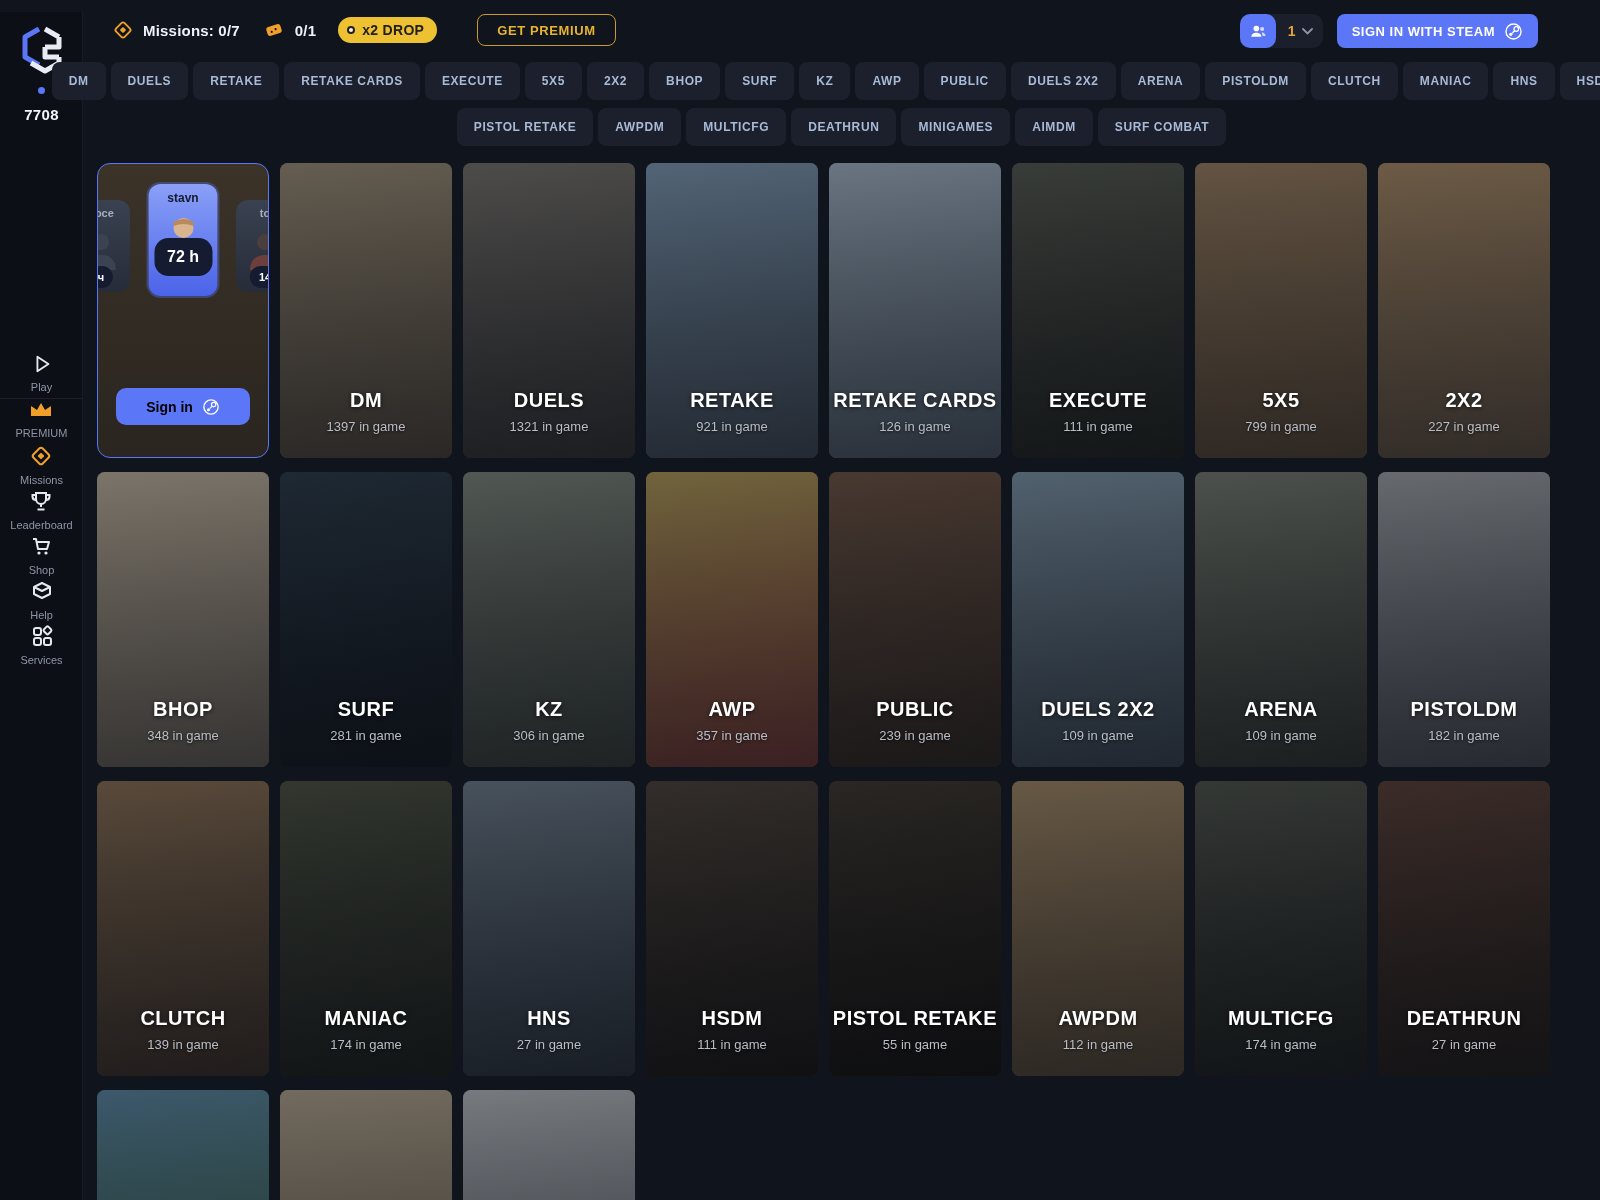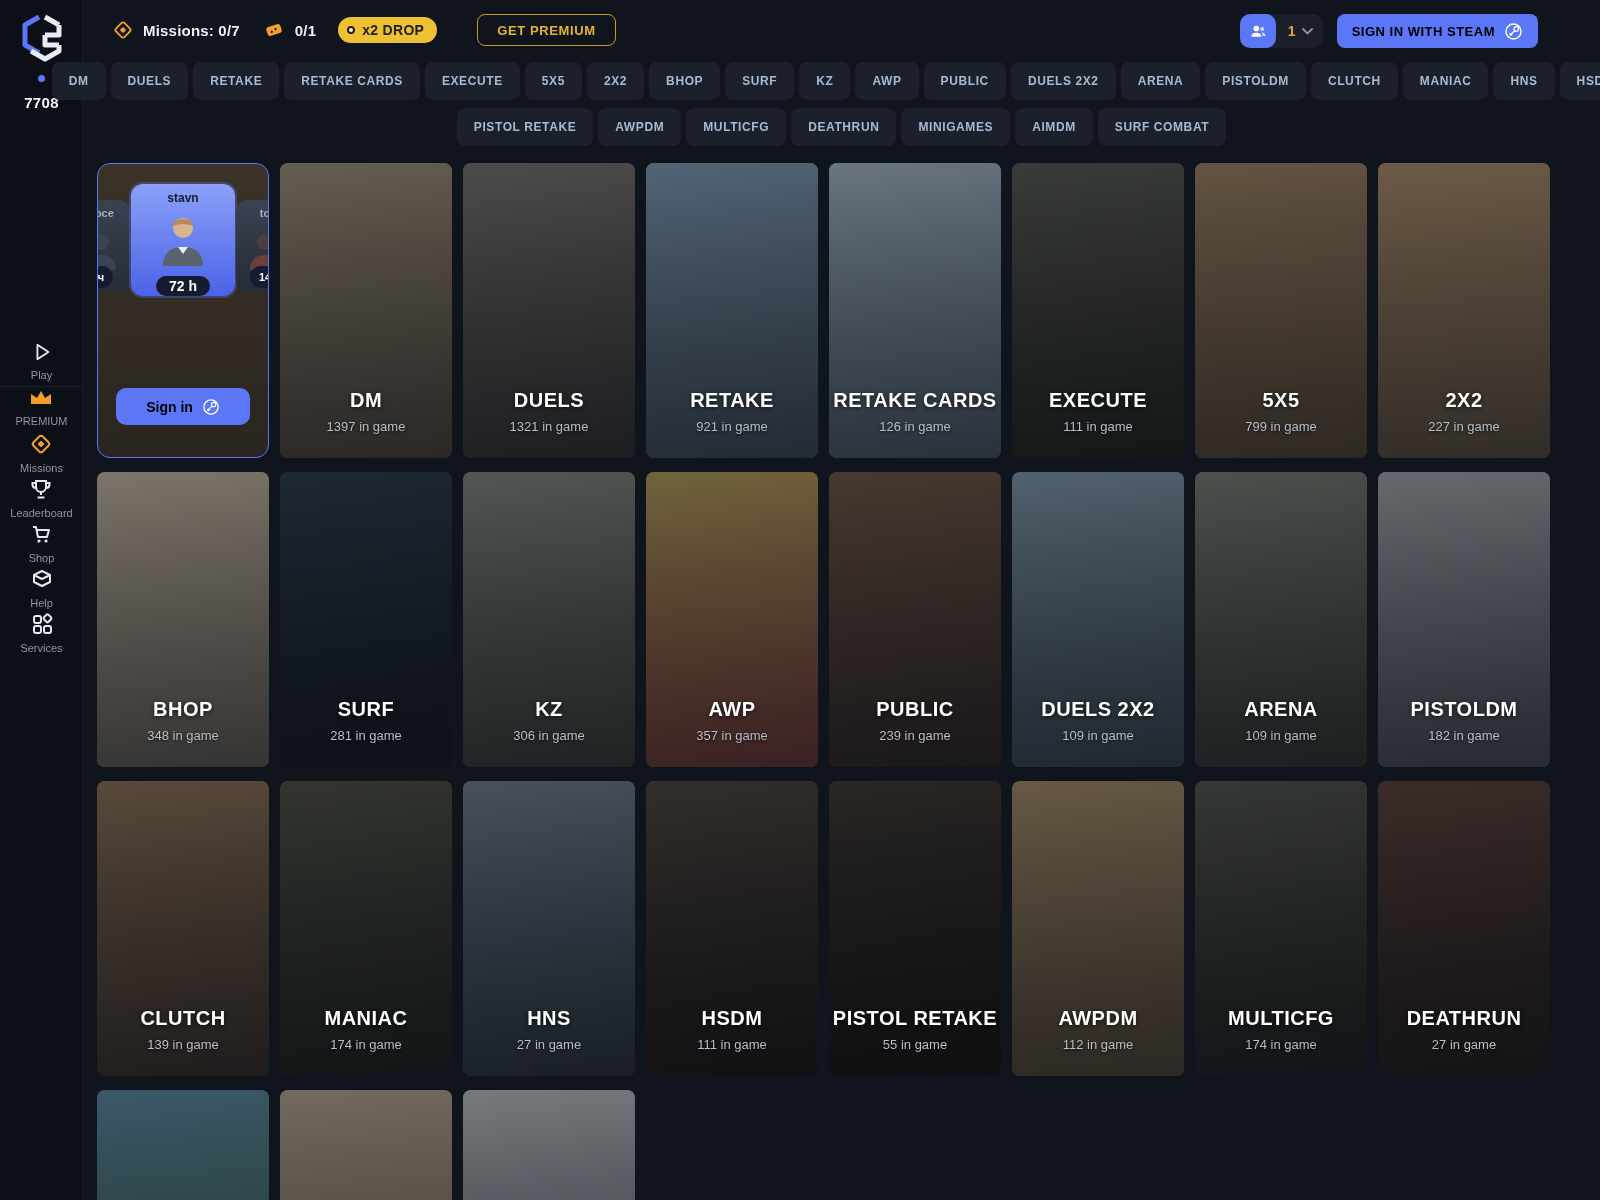--- a/index.html
+++ b/index.html
@@ -2,21 +2,21 @@
 <html><head>
 <meta charset="utf-8">
 <style>
   * { margin:0; padding:0; box-sizing:border-box; }
   html,body { background:#0a0d13; }
   body { font-family:"Liberation Sans", sans-serif; }
   .root { position:relative; width:1600px; height:1200px; overflow:hidden;
           background:#10141c; color:#e8ecf4; }
 
   
-  .sidebar { position:absolute; left:0; top:0; bottom:0; width:83px;
+  .sidebar { position:absolute; left:0; top:12px; bottom:0; width:83px;
              background:#0c0f16; border-right:1px solid #171c26; }
   .logo-wrap { position:absolute; top:14px; left:0; width:83px; display:flex; justify-content:center; cursor:pointer; }
   .online-wrap { position:absolute; top:68px; left:0; width:83px; text-align:center; }
   .online-dot { display:inline-block; width:7px; height:7px; border-radius:50%; background:#5b76f7; }
   .online-count { margin-top:8px; font-size:15px; font-weight:bold; color:#f2f5fa; letter-spacing:.3px; }
   .nav { position:absolute; top:341px; left:0; width:83px; display:flex; flex-direction:column; align-items:center; }
   .nav-item { display:flex; flex-direction:column; align-items:center; gap:6px; height:45px; cursor:pointer; }
   .nav-item svg { display:block; }
   .nav-label { font-size:11px; color:#8d95a6; }
   .nav-divider { width:83px; height:1px; background:#1a1f2a; }
@@ -32,21 +32,21 @@
   .premium-btn { margin-left:18px; height:32px; padding:0 19px; display:flex; align-items:center;
                  border:1.5px solid #c9992b; border-radius:8px; background:transparent;
                  color:#e7b42f; font-weight:bold; font-size:13px; letter-spacing:.6px; cursor:pointer; }
   .topbar-right { position:absolute; right:62px; top:14px; height:34px; display:flex; align-items:center; gap:14px; }
   .players-select { display:flex; align-items:center; background:#1a1f2b; border-radius:10px; height:34px; cursor:pointer; }
   .players-icon-box { width:36px; height:34px; border-radius:10px; background:#5b76f7;
                       display:flex; align-items:center; justify-content:center; }
   .players-num { margin:0 6px 0 12px; color:#e8a33d; font-weight:bold; font-size:14px; }
   .players-chev { margin-right:10px; color:#8d95a6; font-size:10px; }
   .steam-btn { display:flex; align-items:center; gap:9px; background:#5b76f7; border:none; border-radius:8px;
-               height:34px; padding:0 15px; color:#000000; font-weight:bold; font-size:13px; letter-spacing:.5px; cursor:pointer; }
+               height:34px; padding:0 15px; color:#ffffff; font-weight:bold; font-size:13px; letter-spacing:.5px; cursor:pointer; }
 
   
   .tabs { position:absolute; left:83px; right:0; top:62px; display:flex; flex-direction:column; gap:8px; }
   .tab-row { display:flex; justify-content:center; gap:5px; }
   .tab { background:#1b202c; border-radius:8px; height:38px; padding:0 17px; display:flex; align-items:center;
          color:#a9bad6; font-size:12px; font-weight:bold; letter-spacing:.6px; cursor:pointer; white-space:nowrap; }
 
   
   .grid { position:absolute; left:97px; top:163px; display:grid;
           grid-template-columns:repeat(8,172px); gap:14px 11px; }
@@ -59,31 +59,31 @@
                 text-shadow:0 1px 4px rgba(0,0,0,.7); }
   .mode-count { margin-top:7px; font-size:13px; color:#b9bdc6; text-shadow:0 1px 3px rgba(0,0,0,.7); }
   .mode-count:empty, .mode-title:empty { display:none; }
 
   
   .promo-card { position:relative; width:172px; height:295px; border-radius:13px; overflow:hidden; cursor:pointer;
                 border:1.5px solid #5b76f7; background:linear-gradient(180deg,#3b3328,#2a2520); }
   .promo-title { padding:26px 16px 0; text-align:center; font-size:15px; font-weight:bold; color:#f2f4f8; line-height:1.35; }
   .promo-carousel { position:relative; height:128px; margin-top:20px; }
   .mini-card { position:absolute; border-radius:12px; overflow:hidden; }
-  .mini-center { left:50%; transform:translateX(-50%); top:0; width:104px; height:112px;
+  .mini-center { left:50%; transform:translateX(-50%); top:0; width:69px; height:112px;
                  background:linear-gradient(180deg,#8aa0f8,#4b63e8); box-shadow:0 0 0 2px rgba(91,118,247,.35); }
   .mini-side { top:16px; width:58px; height:92px; background:linear-gradient(180deg,#3a4150,#262c38); }
   .mini-left { left:-26px; }
   .mini-right { right:-26px; }
   .mini-name { text-align:center; font-size:12px; font-weight:bold; margin-top:7px; }
   .mini-center .mini-name { color:#151b30; }
   .mini-side .mini-name { color:#a7aebf; font-size:11px; }
-  .mini-badge { position:absolute; left:50%; transform:translateX(-50%); bottom:0;
-                background:#151b30; color:#fff; font-weight:bold; font-size:14px;
-                border-radius:14px; padding:2px 13px; white-space:nowrap; }
+  .mini-badge { position:absolute; left:50%; transform:translateX(-50%); bottom:20px;
+                background:#151b30; color:#fff; font-weight:bold; font-size:16px;
+                border-radius:14px; padding:10px 13px; white-space:nowrap; }
   .mini-side .mini-badge { font-size:11px; padding:5px 9px; bottom:4px; }
   .avatar { position:absolute; left:50%; transform:translateX(-50%); top:30px; }
   .promo-signin { position:absolute; left:50%; transform:translateX(-50%); bottom:32px;
                   width:134px; height:37px; background:#5b76f7; border:none; border-radius:10px;
                   color:#000000; font-weight:bold; font-size:14px; display:flex; align-items:center;
                   justify-content:center; gap:9px; cursor:pointer; }
 </style>
 </head>
 <body>
 

